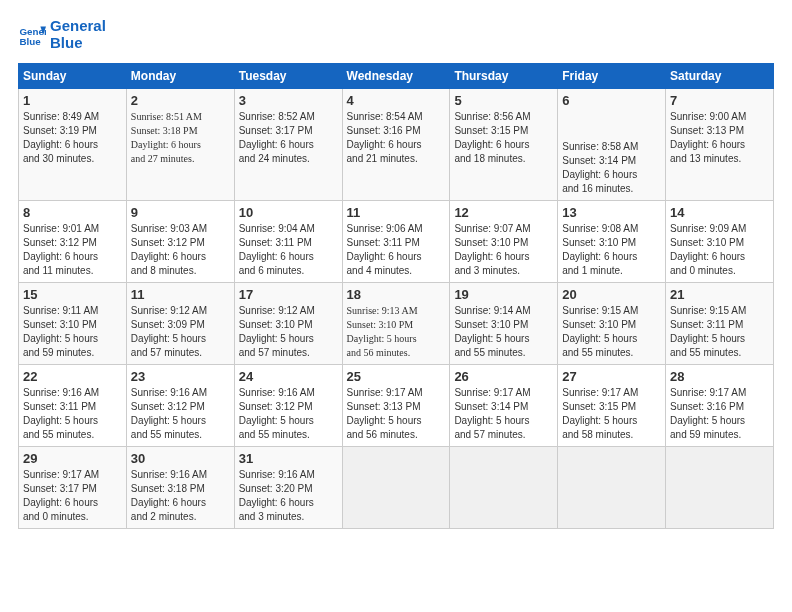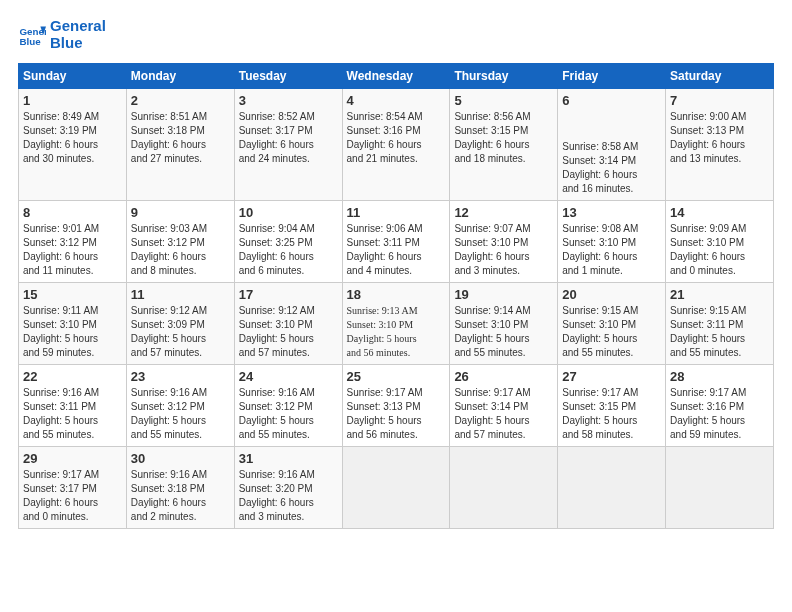--- a/index.html
+++ b/index.html
@@ -121,21 +121,21 @@
     <tr>
           <td>
             <span class="day-num">1</span>
             <div class="day-info" style="white-space: pre-line;">Sunrise: 8:49 AM
 Sunset: 3:19 PM
 Daylight: 6 hours
 and 30 minutes.</div>
           </td>
           <td>
             <span class="day-num">2</span>
-            <div class="day-info" style="white-space: pre-line;">Sunrise: 8:51 AM
+            <div class="day-info" style="white-space: pre-line; font-family: Liberation Serif, serif;">Sunrise: 8:51 AM
 Sunset: 3:18 PM
 Daylight: 6 hours
 and 27 minutes.</div>
           </td>
           <td>
             <span class="day-num">3</span>
             <div class="day-info" style="white-space: pre-line;">Sunrise: 8:52 AM
 Sunset: 3:17 PM
 Daylight: 6 hours
 and 24 minutes.</div>
@@ -180,21 +180,21 @@
           <td>
             <span class="day-num">9</span>
             <div class="day-info" style="white-space: pre-line;">Sunrise: 9:03 AM
 Sunset: 3:12 PM
 Daylight: 6 hours
 and 8 minutes.</div>
           </td>
           <td>
             <span class="day-num">10</span>
             <div class="day-info" style="white-space: pre-line;">Sunrise: 9:04 AM
-Sunset: 3:25 PM
+Sunset: 3:11 PM
 Daylight: 6 hours
 and 6 minutes.</div>
           </td>
           <td>
             <span class="day-num">11</span>
             <div class="day-info" style="white-space: pre-line;">Sunrise: 9:06 AM
 Sunset: 3:11 PM
 Daylight: 6 hours
 and 4 minutes.</div>
           </td>

